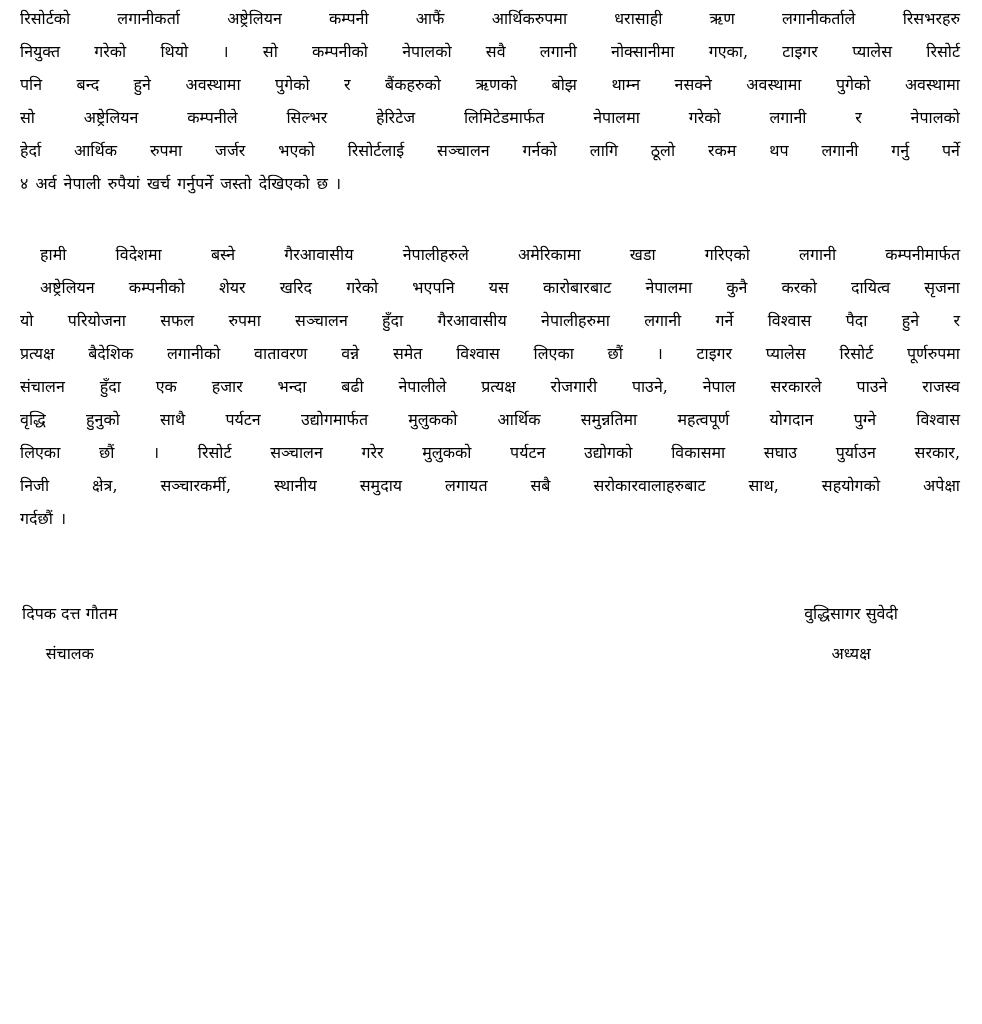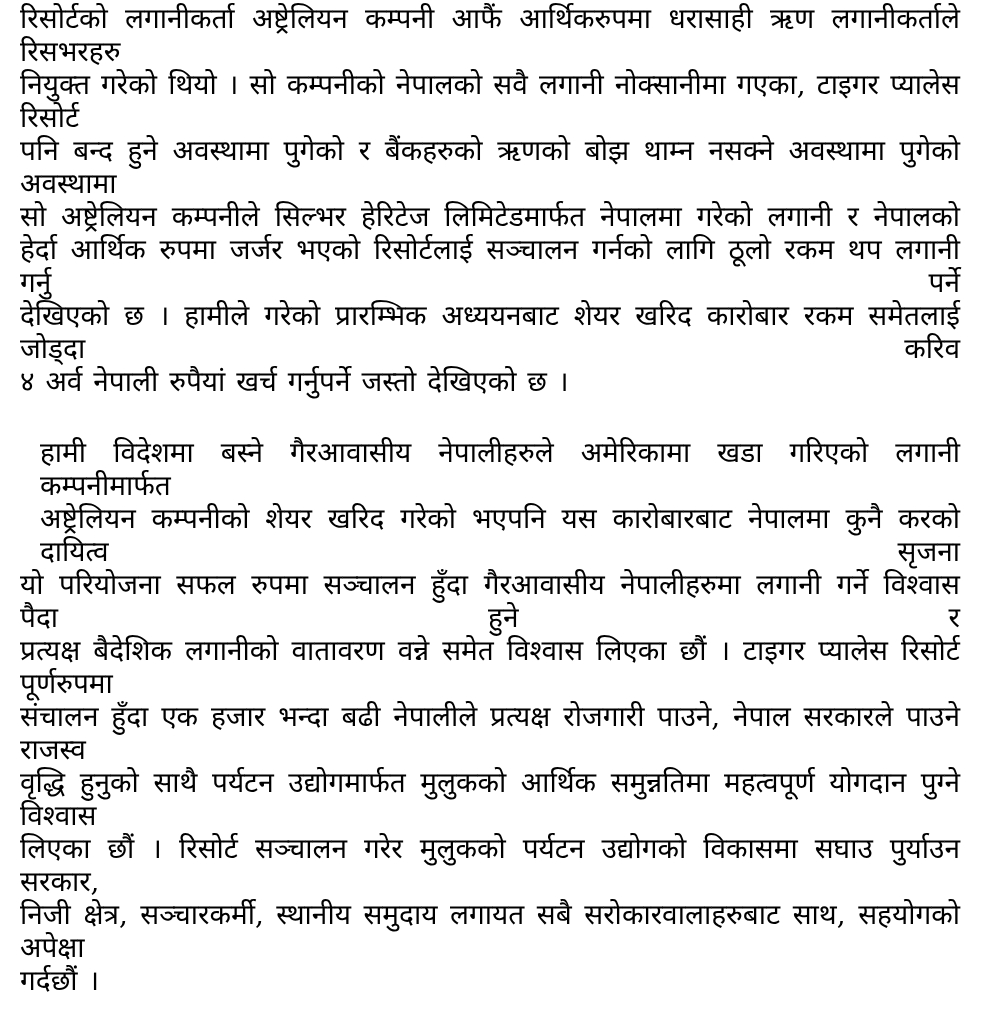--- a/index.html
+++ b/index.html
@@ -9,21 +9,21 @@
   }
   .page {
     position: relative;
     width: 982px;
     height: 1024px;
     background: #ffffff;
     color: #000000;
     box-sizing: border-box;
     padding: 2px 22px 0 20px;
     font-family: "DejaVu Serif", "Liberation Serif", serif;
-    font-size: 28px;
+    font-size: 16px;
     overflow: hidden;
   }
   .para {
     margin: 0;
   }
   .para-2 { margin-top: 38px; margin-left: 20px; }
   .para-3 { }
   .line {
     line-height: 33px;
     text-align: justify;
@@ -53,33 +53,42 @@
 <body>
 
 <div class="page">
 
   <div class="para para-1">
     <div class="line">रिसोर्टको लगानीकर्ता अष्ट्रेलियन कम्पनी आफैं आर्थिकरुपमा धरासाही ऋण लगानीकर्ताले रिसभरहरु</div>
     <div class="line">नियुक्त गरेको थियो । सो कम्पनीको नेपालको सवै लगानी नोक्सानीमा गएका, टाइगर प्यालेस रिसोर्ट</div>
     <div class="line">पनि बन्द हुने अवस्थामा पुगेको र बैंकहरुको ऋणको बोझ थाम्न नसक्ने अवस्थामा पुगेको अवस्थामा</div>
     <div class="line">सो अष्ट्रेलियन कम्पनीले सिल्भर हेरिटेज लिमिटेडमार्फत नेपालमा गरेको लगानी र नेपालको</div>
     <div class="line">हेर्दा आर्थिक रुपमा जर्जर भएको रिसोर्टलाई सञ्चालन गर्नको लागि ठूलो रकम थप लगानी गर्नु पर्ने</div>
-    <div class="line">देखिएको छ । हामीले गरेको प्रारम्भिक अध्ययनबाट शेयर खरिद कारोबार रकम समेतलाई जोड्दा करिव</div>
     <div class="line last">४ अर्व नेपाली रुपैयां खर्च गर्नुपर्ने जस्तो देखिएको छ ।</div>
   </div>
 
   <div class="para para-2">
     <div class="line">हामी विदेशमा बस्ने गैरआवासीय नेपालीहरुले अमेरिकामा खडा गरिएको लगानी कम्पनीमार्फत</div>
     <div class="line">अष्ट्रेलियन कम्पनीको शेयर खरिद गरेको भएपनि यस कारोबारबाट नेपालमा कुनै करको दायित्व सृजना</div>
   </div>
 
   <div class="para para-3">
     <div class="line">यो परियोजना सफल रुपमा सञ्चालन हुँदा गैरआवासीय नेपालीहरुमा लगानी गर्ने विश्वास पैदा हुने र</div>
     <div class="line">प्रत्यक्ष बैदेशिक लगानीको वातावरण वन्ने समेत विश्वास लिएका छौं । टाइगर प्यालेस रिसोर्ट पूर्णरुपमा</div>
     <div class="line">संचालन हुँदा एक हजार भन्दा बढी नेपालीले प्रत्यक्ष रोजगारी पाउने, नेपाल सरकारले पाउने राजस्व</div>
     <div class="line">वृद्धि हुनुको साथै पर्यटन उद्योगमार्फत मुलुकको आर्थिक समुन्नतिमा महत्वपूर्ण योगदान पुग्ने विश्वास</div>
     <div class="line">लिएका छौं । रिसोर्ट सञ्चालन गरेर मुलुकको पर्यटन उद्योगको विकासमा सघाउ पुर्याउन सरकार,</div>
     <div class="line">निजी क्षेत्र, सञ्चारकर्मी, स्थानीय समुदाय लगायत सबै सरोकारवालाहरुबाट साथ, सहयोगको अपेक्षा</div>
     <div class="line last">गर्दछौं ।</div>
   </div>
 
+  <div class="signature-row">
+    <div class="sig sig-left">
+      <div class="sig-name">दिपक दत्त गौतम</div>
+      <div class="sig-title">संचालक</div>
+    </div>
+    <div class="sig sig-right">
+      <div class="sig-name">वुद्धिसागर सुवेदी</div>
+      <div class="sig-title">अध्यक्ष</div>
+    </div>
+  </div>
 
 </div>
 
 </body></html>

